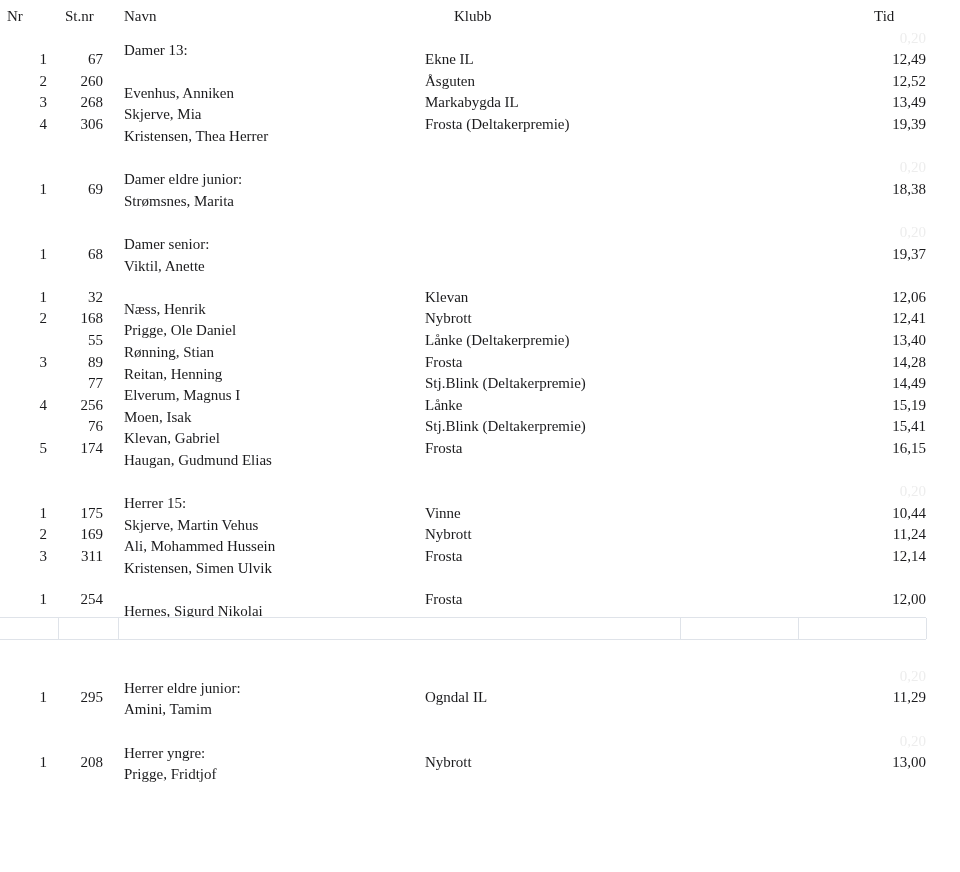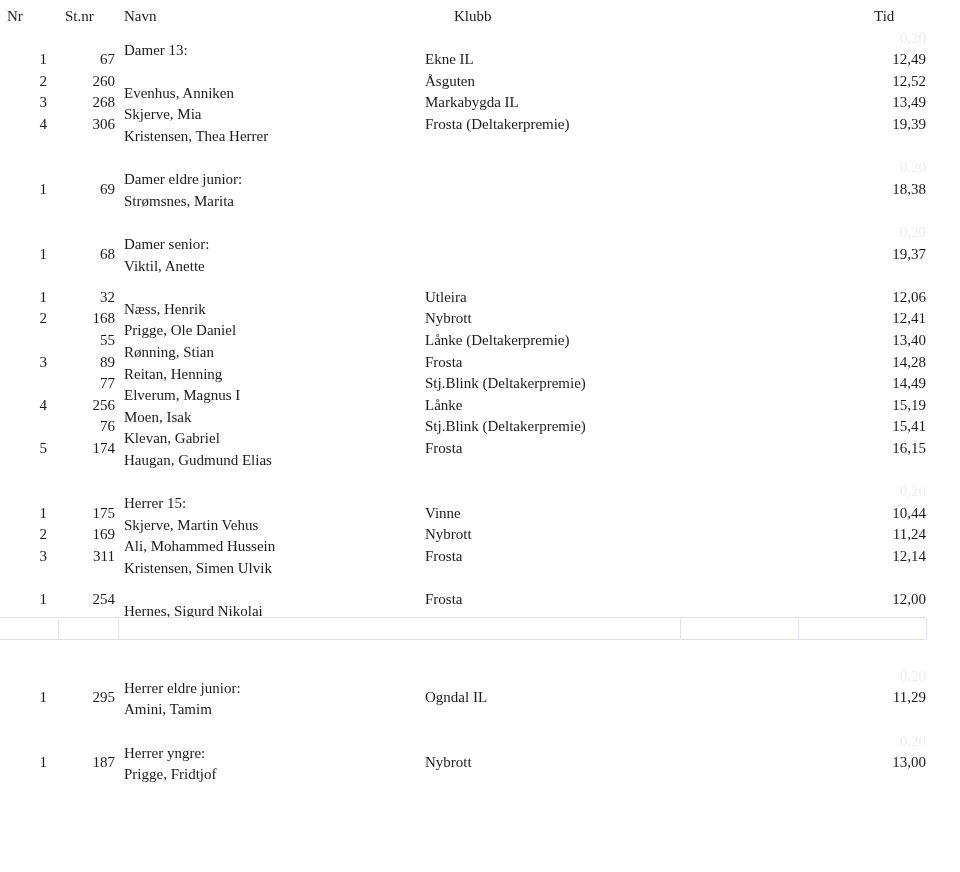--- a/index.html
+++ b/index.html
@@ -11,21 +11,21 @@
     font-size:15px;
     color:var(--text,#1b1b1d);
     box-sizing:border-box;
     padding-top:6px;
     overflow:hidden;
   }
   .row{position:relative;height:21.6px;line-height:21.6px;}
   .c{position:absolute;top:0;white-space:nowrap;}
   
   .nr{left:0;width:47px;text-align:right;}
-  .stnr{left:52px;width:63px;text-align:right;}
+  .stnr{left:40px;width:63px;text-align:right;}
   .navn{left:124px;margin-top:12px;}
   .klubb{left:425px;}
   .tid{left:826px;width:100px;text-align:right;}
   
   .h-nr{left:7px;}
   .h-stnr{left:65px;}
   .h-navn{left:124px;}
   .h-klubb{left:425px;margin-left:29px;}
   .h-tid{left:857px;margin-left:17px;}
   .ghost{color:var(--ghost,#ededed);}
@@ -109,21 +109,21 @@
         <span class="c stnr">68</span>
         <span class="c navn">Viktil, Anette</span>
         <span class="c klubb"></span>
         <span class="c tid">19,37</span>
       </div>
       <div class="row"></div>
       <div class="row">
         <span class="c nr">1</span>
         <span class="c stnr">32</span>
         <span class="c navn">Næss, Henrik</span>
-        <span class="c klubb">Utleira</span>
+        <span class="c klubb">Klevan</span>
         <span class="c tid">12,06</span>
       </div>
       <div class="row">
         <span class="c nr">2</span>
         <span class="c stnr">168</span>
         <span class="c navn">Prigge, Ole Daniel</span>
         <span class="c klubb">Nybrott</span>
         <span class="c tid">12,41</span>
       </div>
       <div class="row">
@@ -221,20 +221,20 @@
         <span class="c klubb">Ogndal IL</span>
         <span class="c tid">11,29</span>
       </div>
       <div class="row"></div>
       <div class="row">
         <span class="c navn">Herrer yngre:</span>
         <span class="c tid ghost">0,20</span>
       </div>
       <div class="row">
         <span class="c nr">1</span>
-        <span class="c stnr">187</span>
+        <span class="c stnr">208</span>
         <span class="c navn">Prigge, Fridtjof</span>
         <span class="c klubb">Nybrott</span>
         <span class="c tid">13,00</span>
       </div>
       <div class="row"></div>
     </div>
 </div>
 
 </body></html>

